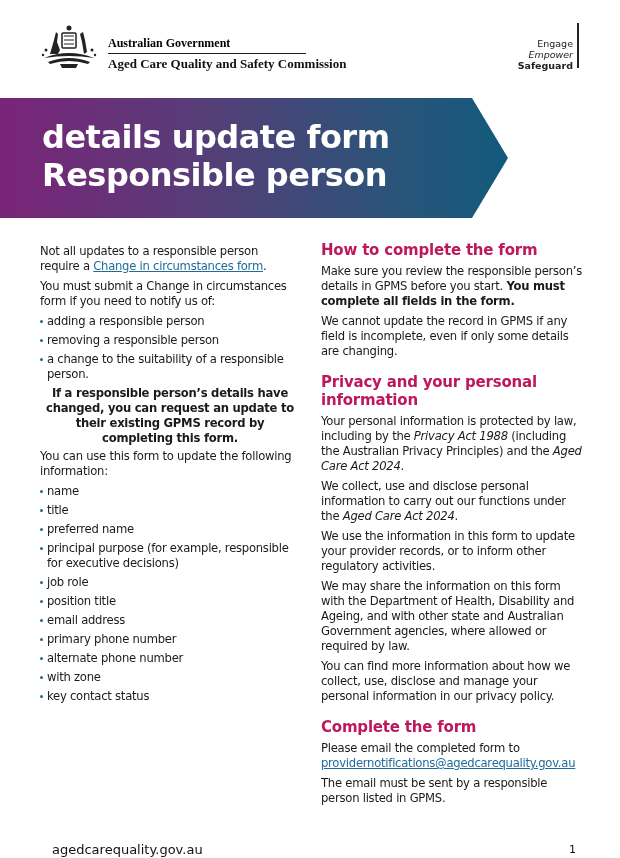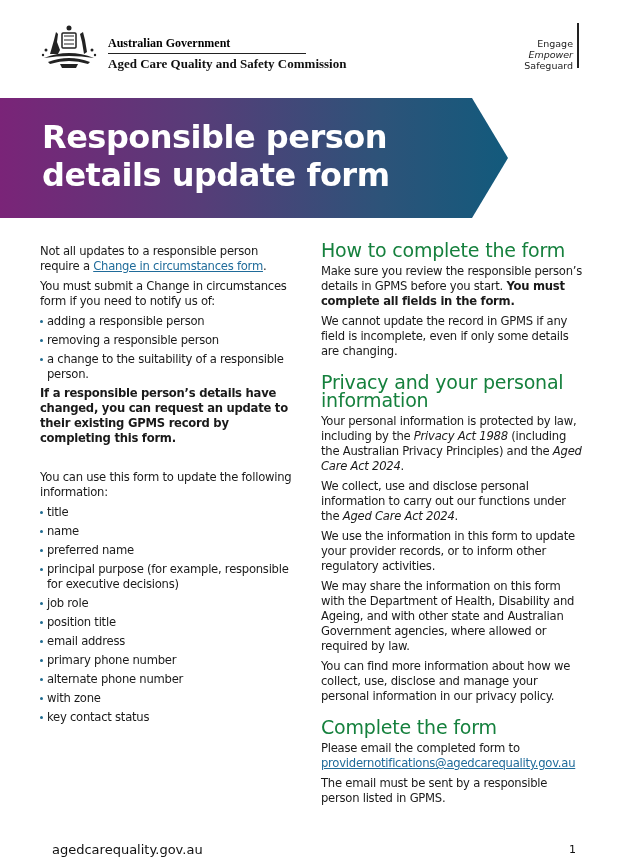--- a/index.html
+++ b/index.html
@@ -9,37 +9,37 @@
   .header { position: absolute; left: 0; top: 0; width: 620px; height: 95px; }
   .crest { position: absolute; left: 40px; top: 24px; width: 58px; height: 46px; }
   .gov-text { position: absolute; left: 108px; top: 36px; font-family: "Liberation Serif", serif; }
   .gov-line1 { font-size: 12px; font-weight: bold; color: #000000; line-height: 14px; }
   .gov-rule { width: 198px; height: 1px; background: #222; margin: 3px 0 3px 0; }
   .gov-line2 { font-size: 13px; font-weight: bold; color: #111; line-height: 13px; white-space: nowrap; }
 
   .tagline { position: absolute; right: 47px; top: 38px; text-align: right; font-size: 9.5px; line-height: 11px; color: #222; margin-left: 24px; }
   .tagline .t1 { font-weight: normal; }
   .tagline .t2 { font-style: italic; }
-  .tagline .t3 { font-weight: normal; text-align: center; }
+  .tagline .t3 { font-weight: bold; text-align: center; }
   .tag-rule { position: absolute; left: 577px; top: 23px; width: 1.5px; height: 45px; background: #222; }
 
   .banner { position: absolute; left: 0; top: 98px; width: 508px; height: 120px;
     background: linear-gradient(90deg, #7a2478 0%, #563d78 40%, #2d5379 75%, #125a7c 100%);
     clip-path: polygon(0 0, 472px 0, 508px 60px, 472px 120px, 0 120px); }
   .banner-title { position: absolute; left: 42px; top: 20px; color: #fff; font-family: "DejaVu Sans", sans-serif;
     font-weight: bold; font-size: 32px; line-height: 38px; letter-spacing: -0.5px; }
 
   .col { position: absolute; top: 244px; font-size: 11.6px; line-height: 15px; color: #1a1a1a; letter-spacing: -0.25px; }
   .col-left { left: 40px; width: 260px; }
   .col-right { left: 321px; width: 265px; top: 241px; }
   .p { margin-bottom: 5px; }
   .b { font-weight: bold; }
   .i { font-style: italic; }
   a, .link { color: #1f6b9a; text-decoration: underline; }
-  h2 { color: #15803d; font-size: 19px; line-height: 18px; font-weight: normal; letter-spacing: -0.2px; }
+  h2 { color: #be185d; font-size: 15px; line-height: 18px; font-weight: bold; letter-spacing: -0.2px; }
   ul { list-style: none; }
   li { position: relative; padding-left: 7px; margin-bottom: 4px; }
   li::before { content: ""; position: absolute; left: 0; top: 6px; width: 3px; height: 3px; background: #1e6a8f; border-radius: 50%; }
 
   .footer-url { position: absolute; left: 52px; top: 842px; font-size: 13px; font-weight: normal; color: #111; }
   .page-num { position: absolute; left: 569px; top: 843px; font-size: 11px; color: #111; }
 </style>
 </head>
 <body>
 
@@ -68,38 +68,38 @@
   <div class="tagline">
     <div class="t1">Engage</div>
     <div class="t2">Empower</div>
     <div class="t3">Safeguard</div>
   </div>
   <div class="tag-rule"></div>
 </div>
 
 <div class="banner">
   <div class="banner-title">
+    <div>details update form</div>
     <div>Responsible person</div>
-    <div>details update form</div>
   </div>
 </div>
 
 <div class="col col-left">
   <div class="p"><span>Not all updates to a responsible person require a </span><a class="link">Change in circumstances form</a><span>.</span></div>
   <div class="p">You must submit a Change in circumstances form if you need to notify us of:</div>
   <ul>
     <li>adding a responsible person</li>
     <li>removing a responsible person</li>
     <li>a change to the suitability of a responsible person.</li>
   </ul>
-  <div class="p b" style="margin-top:2px; margin-bottom:24px;">If a responsible person’s details have changed, you can request an update to their existing GPMS record by completing this form.</div>
+  <div class="p b" style="margin-top:2px; margin-bottom:3px;text-align:center;">If a responsible person’s details have changed, you can request an update to their existing GPMS record by completing this form.</div>
   <div class="p">You can use this form to update the following information:</div>
   <ul>
+    <li>name</li>
     <li>title</li>
-    <li>name</li>
     <li>preferred name</li>
     <li>principal purpose (for example, responsible for executive decisions)</li>
     <li>job role</li>
     <li>position title</li>
     <li>email address</li>
     <li>primary phone number</li>
     <li>alternate phone number</li>
     <li>with zone</li>
     <li>key contact status</li>
   </ul>

